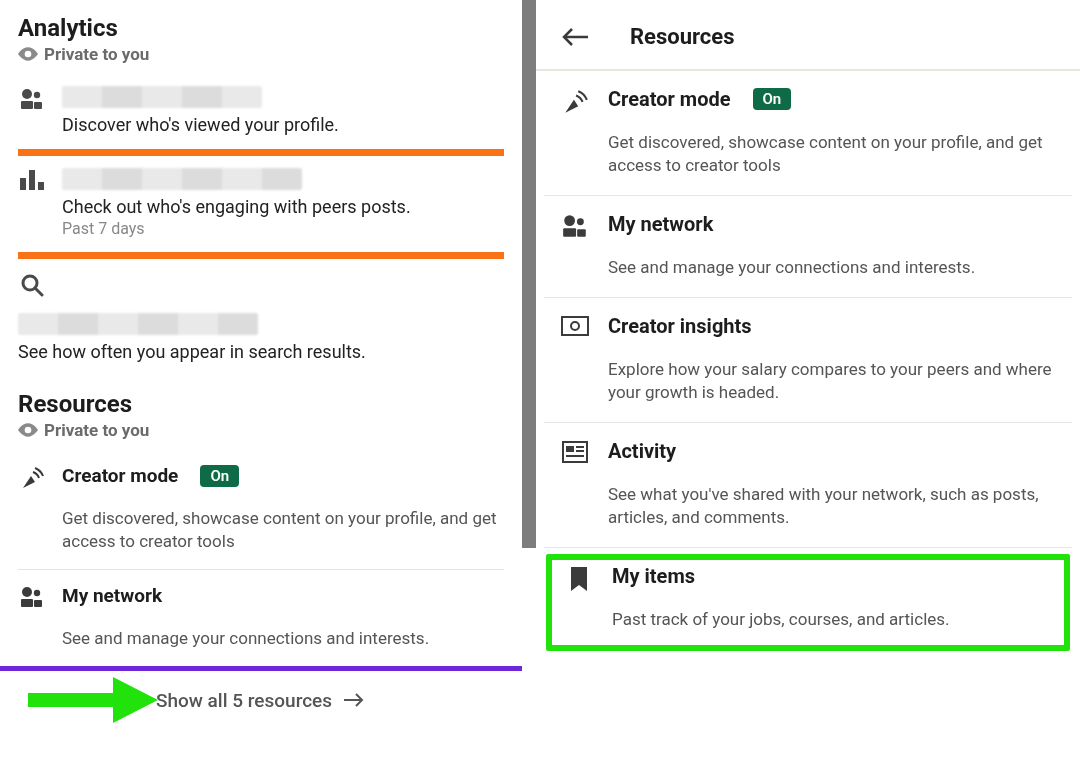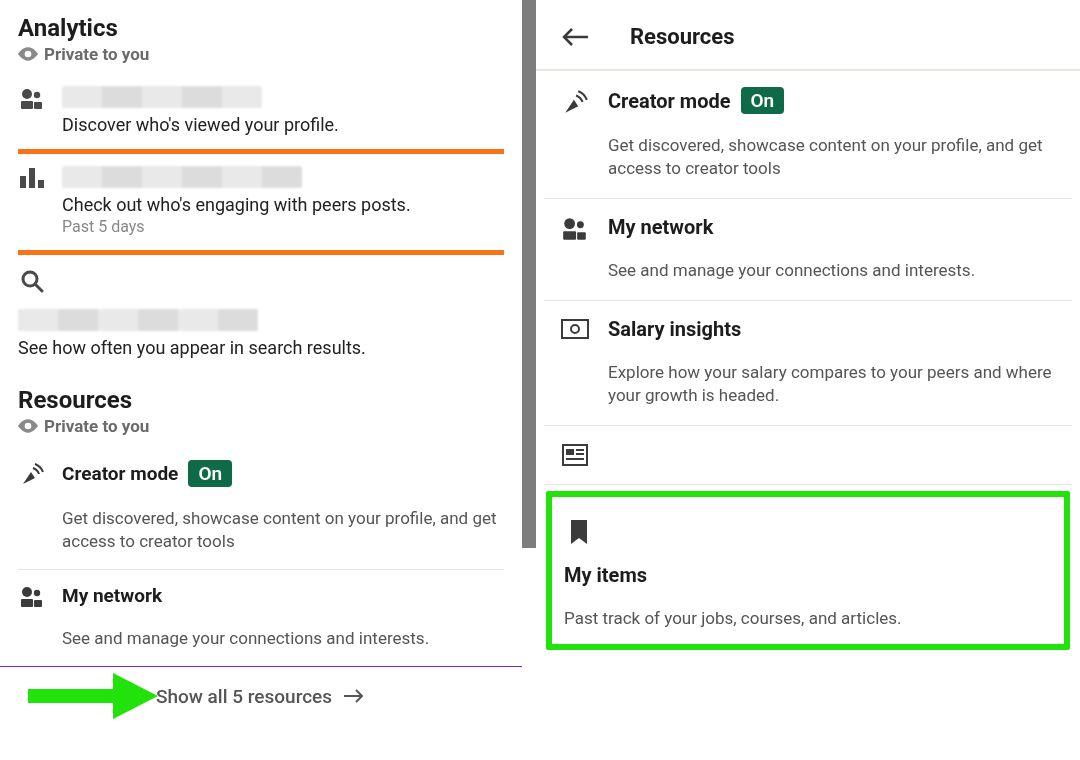--- a/index.html
+++ b/index.html
@@ -50,21 +50,21 @@
     margin-bottom: 10px;
     font-weight: bold;
   }
   .eye-icon svg { display:block; }
 
   .item-row {
     display: flex;
     align-items: flex-start;
     gap: 16px;
     padding: 12px 0 14px 0;
-    border-bottom: 5px solid #f97316;
+    border-bottom: 7px solid #f97316;
   }
   .item-row:last-child { border-bottom: none; }
   .item-icon {
     width: 28px;
     display:flex;
     justify-content:center;
     padding-top:2px;
     color:#4a4a4a;
   }
   .item-text { flex: 1; }
@@ -107,47 +107,47 @@
     padding-top:2px;
     color:#3b3b3b;
   }
   .res-text { flex:1; }
   .res-title {
     font-size: 19px;
     font-weight:700;
     color:#1d1d1d;
     display:flex;
     align-items:center;
-    gap:10px;
+    gap:22px;
   }
   .res-desc {
     font-size: 17px;
     color:#555;
     margin-top:20px;
     line-height:1.35;
   }
   .badge-on {
     background:#0f6b47;
     color:#fff;
-    font-size:19px;
+    font-size:15px;
     font-weight:600;
     padding: 2px 10px;
     border-radius:4px;
   }
 
   .show-all-row {
     display:flex;
     align-items:center;
     justify-content:center;
     gap:12px;
     padding: 18px 0;
     font-size:19px;
     color:#555;
     font-weight:500;
-    border-top:1px solid #6d28d9;
+    border-top:5px solid #6d28d9;
     position:relative;
   }
   .green-arrow {
     position:absolute;
     left:28px;
     top:50%;
     transform:translateY(-50%);
   }
 
   
@@ -226,21 +226,21 @@
         <span class="item-icon">
           <svg width="24" height="20" viewBox="0 0 24 20">
               <rect x="0" y="8" width="6" height="12" fill="#4a4a4a"></rect>
               <rect x="9" y="0" width="6" height="20" fill="#4a4a4a"></rect>
               <rect x="18" y="12" width="6" height="8" fill="#4a4a4a"></rect>
             </svg>
         </span>
         <div class="item-text">
           <div class="blurred wide"></div>
           <div class="item-desc">Check out who's engaging with peers posts.</div>
-          <div class="item-sub">Past 5 days</div>
+          <div class="item-sub">Past 7 days</div>
         </div>
       </div>
 
       <div class="item-row" style="border-bottom:none;flex-direction:column;">
         <span class="item-icon">
           <svg width="24" height="24" viewBox="0 0 24 24">
               <circle cx="10" cy="10" r="7" fill="none" stroke="#4a4a4a" stroke-width="3"></circle>
               <line x1="15" y1="15" x2="22" y2="22" stroke="#4a4a4a" stroke-width="3" stroke-linecap="round"></line>
             </svg>
         </span>
@@ -364,40 +364,46 @@
 
       <div class="right-item">
         <span class="res-icon">
           <svg width="28" height="20" viewBox="0 0 28 20">
               <rect x="1" y="1" width="26" height="18" fill="none" stroke="#3b3b3b" stroke-width="2"></rect>
               <circle cx="14" cy="10" r="4" fill="none" stroke="#3b3b3b" stroke-width="2"></circle>
             </svg>
         </span>
         <div class="res-text">
           <div class="res-title">
-              <span>Salary insights</span>
+              <span>Creator insights</span>
             </div>
           <div class="res-desc">Explore how your salary compares to your peers and where your growth is headed.</div>
         </div>
       </div>
 
       <div class="right-item">
         <span class="res-icon">
           <svg width="26" height="22" viewBox="0 0 26 22">
               <rect x="1" y="1" width="24" height="20" fill="none" stroke="#3b3b3b" stroke-width="2"></rect>
               <rect x="4" y="5" width="8" height="6" fill="#3b3b3b"></rect>
               <line x1="14" y1="6" x2="22" y2="6" stroke="#3b3b3b" stroke-width="2"></line>
               <line x1="14" y1="10" x2="22" y2="10" stroke="#3b3b3b" stroke-width="2"></line>
               <line x1="4" y1="15" x2="22" y2="15" stroke="#3b3b3b" stroke-width="2"></line>
             </svg>
         </span>
+        <div class="res-text">
+          <div class="res-title">
+              <span>Activity</span>
+            </div>
+          <div class="res-desc">See what you've shared with your network, such as posts, articles, and comments.</div>
+        </div>
       </div>
 
       <div class="highlight">
-        <div class="right-item" style="border-bottom:none; padding:20px 12px 14px 12px;flex-direction:column;">
+        <div class="right-item" style="border-bottom:none; padding:4px 12px 14px 12px;">
           <span class="res-icon">
             <svg width="22" height="26" viewBox="0 0 22 26">
                 <path fill="#3b3b3b" d="M3 1 h16 v24 l-8-6 l-8 6 Z"></path>
               </svg>
           </span>
           <div class="res-text">
             <div class="res-title">
                 <span>My items</span>
               </div>
             <div class="res-desc">Past track of your jobs, courses, and articles.</div>

